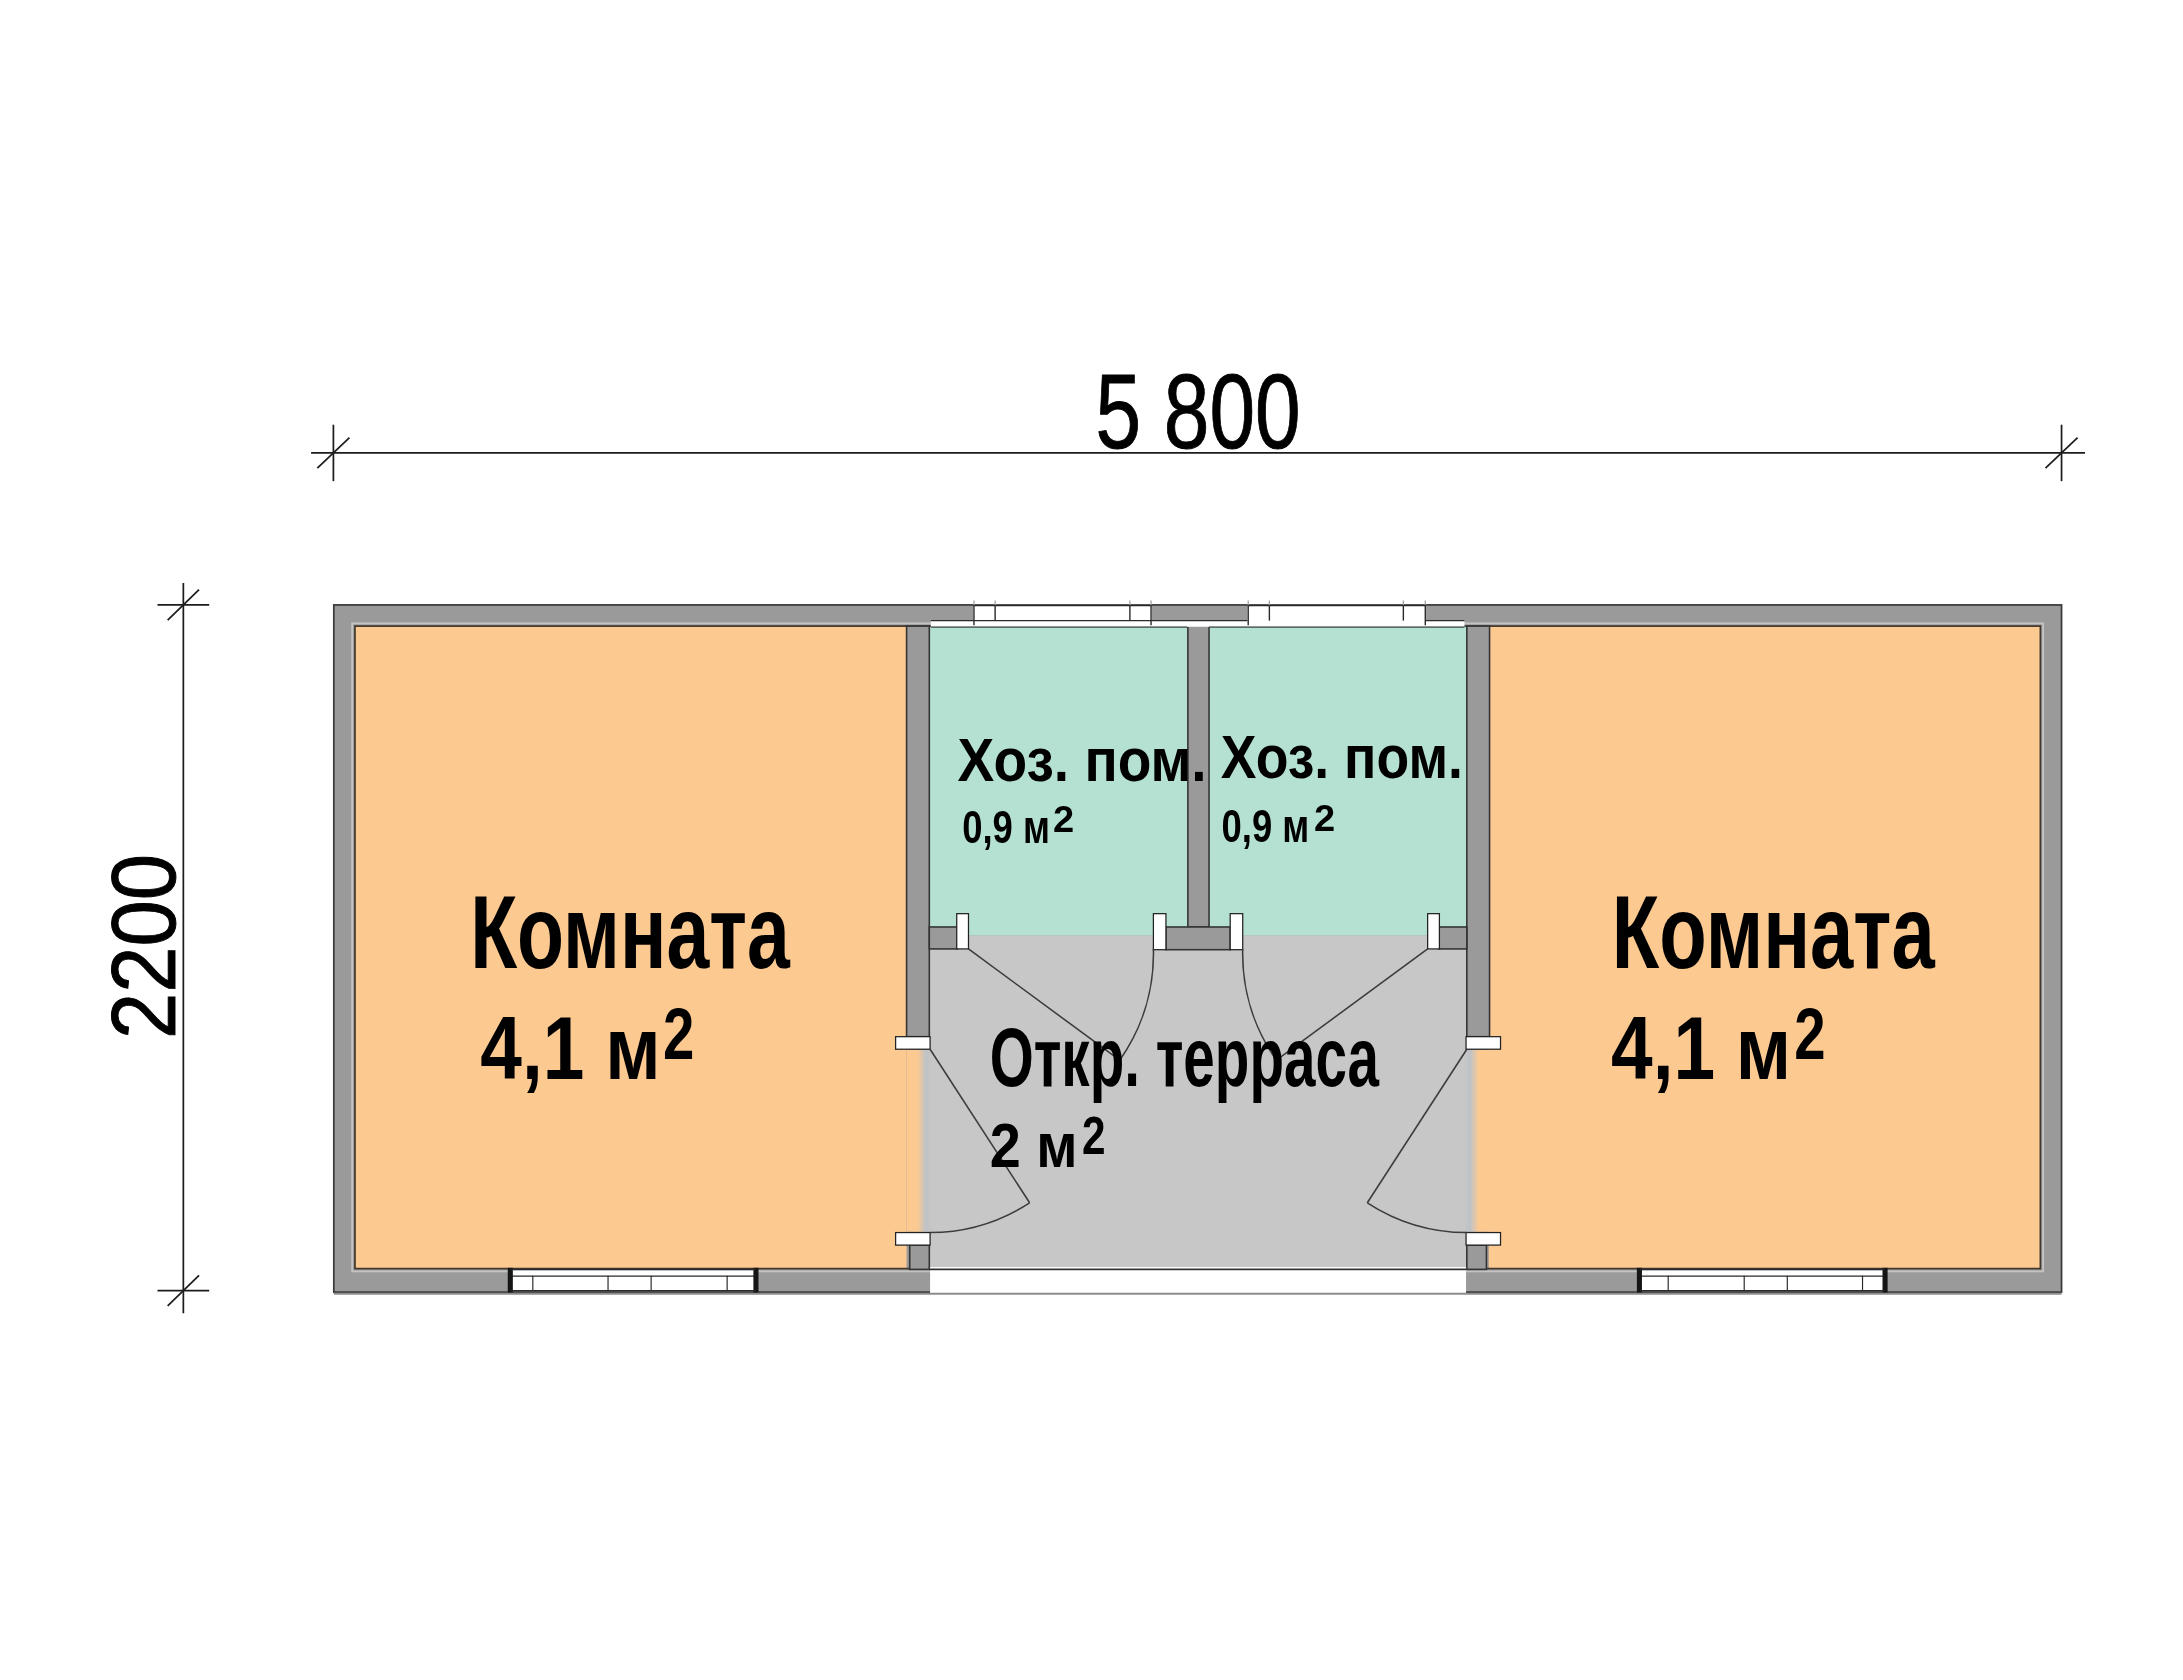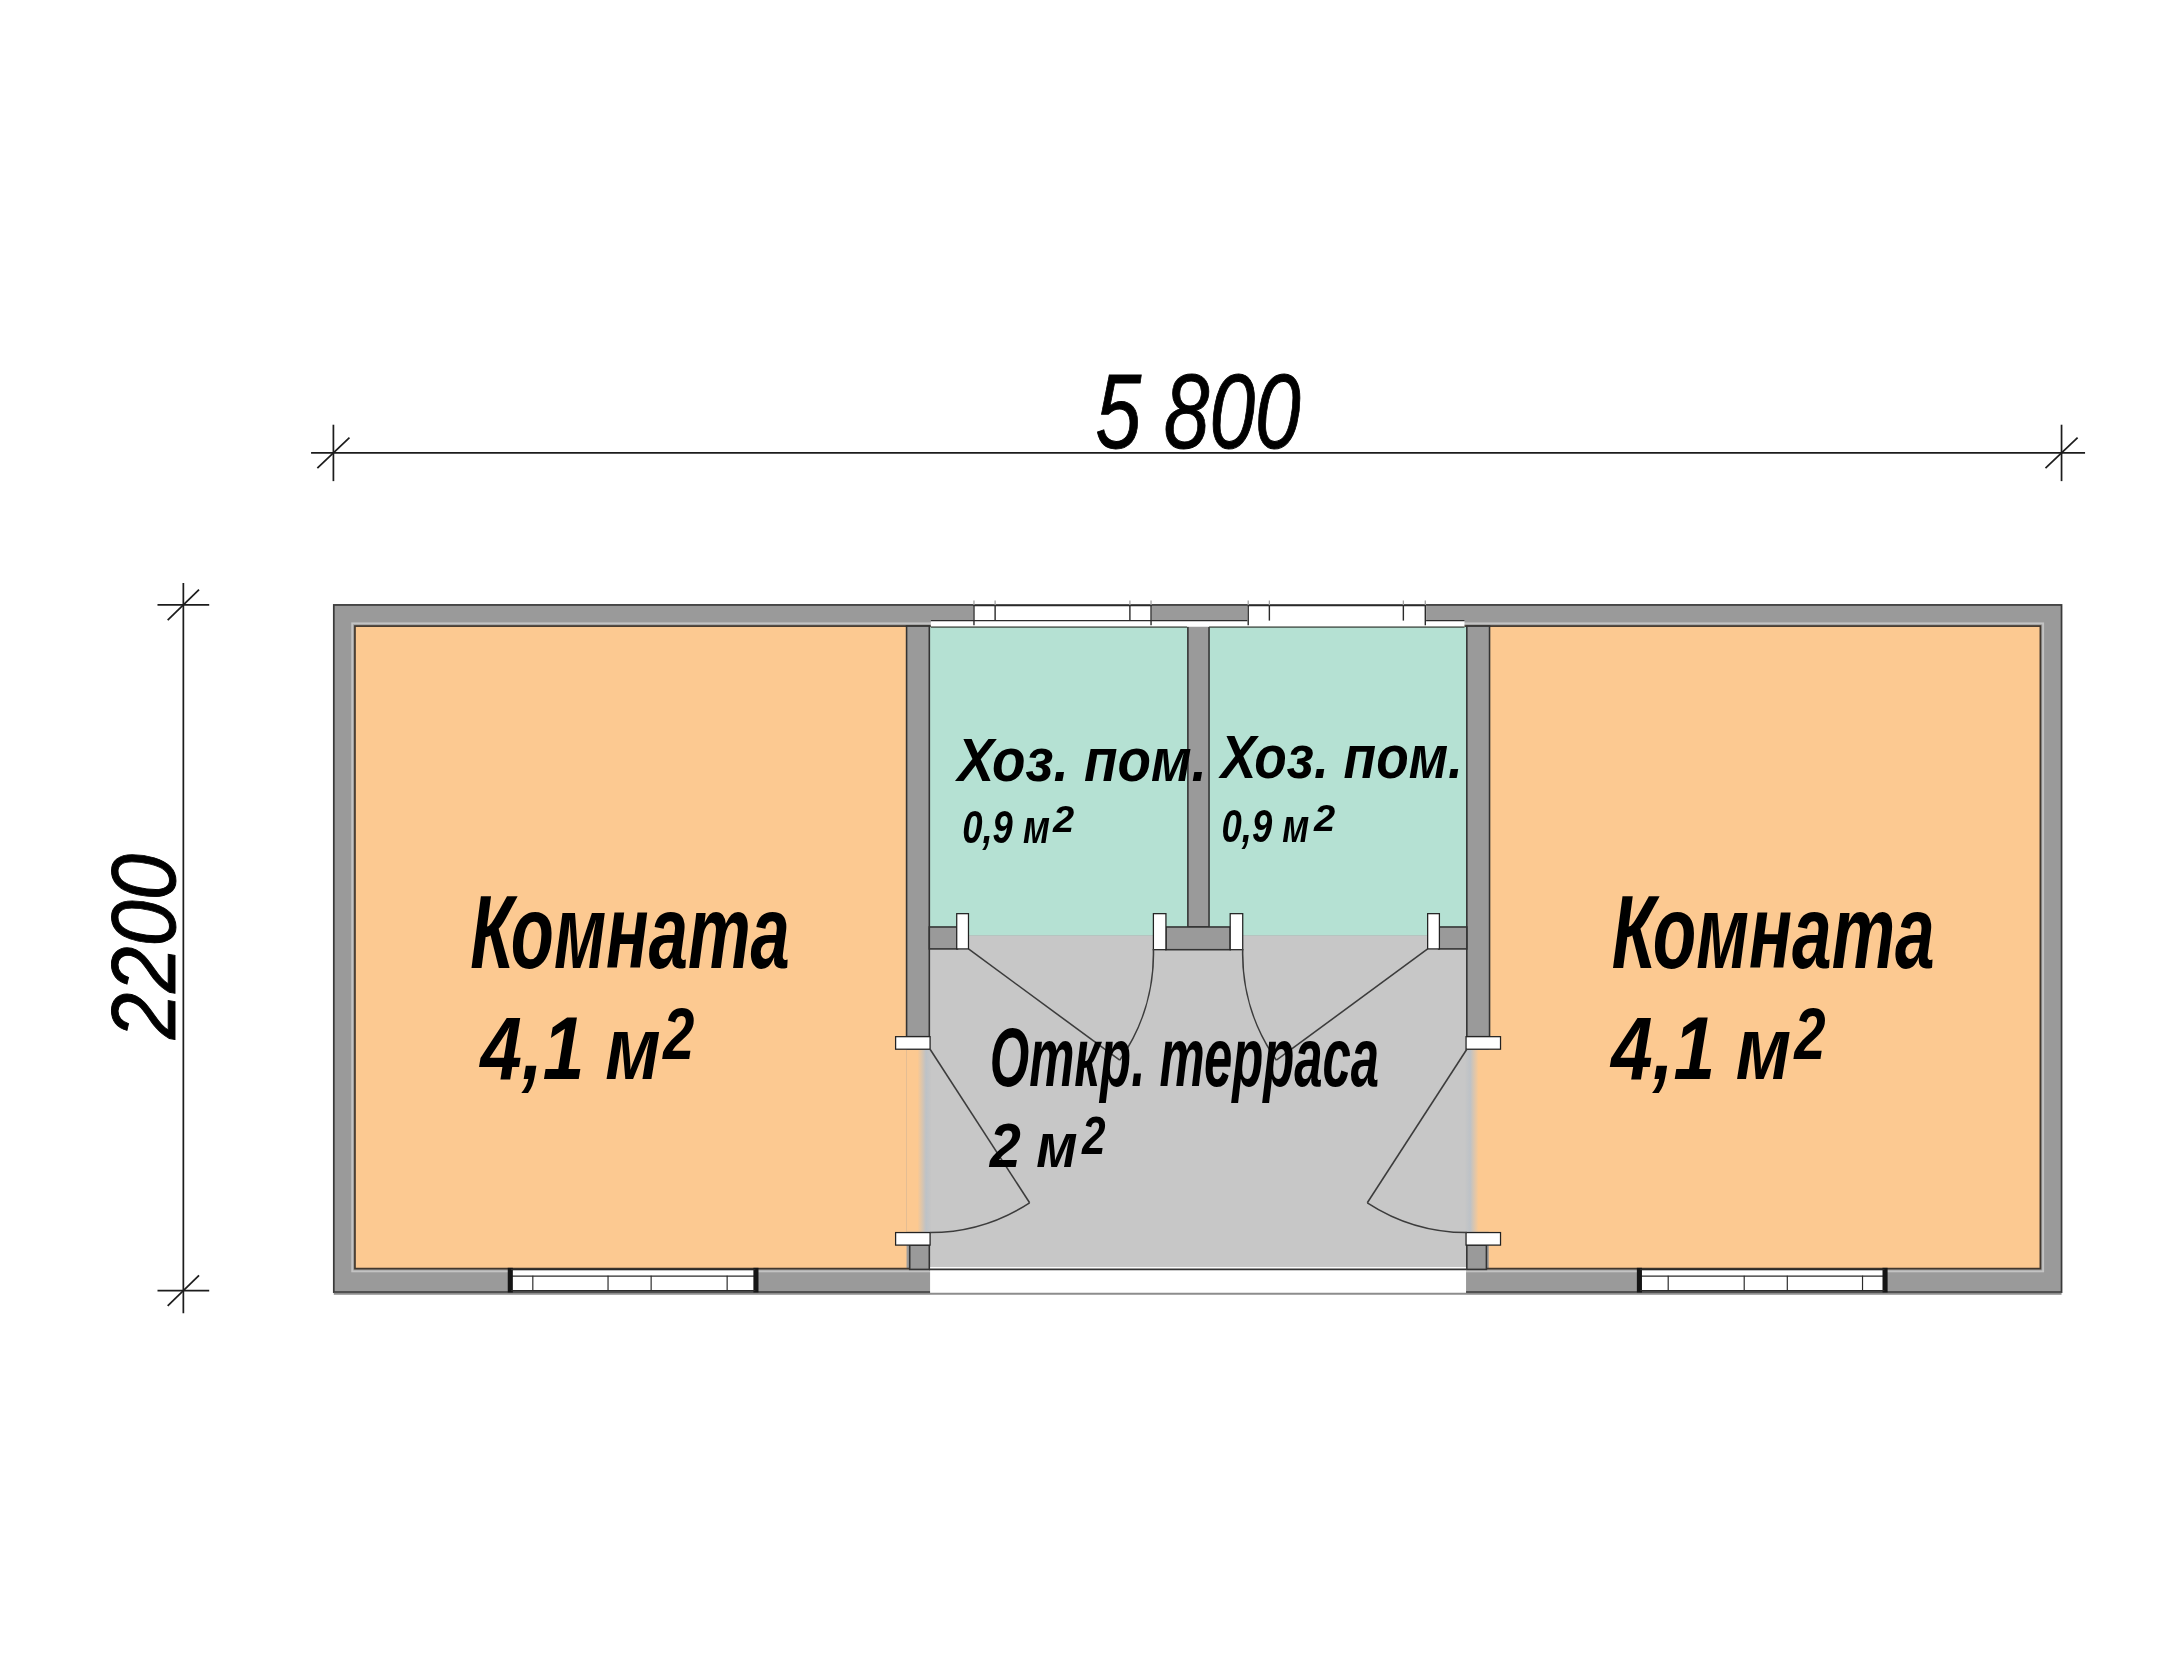--- a/index.html
+++ b/index.html
@@ -1,16 +1,16 @@
 <!DOCTYPE html>
 <html style="font-size:12.5px"><head>
 <meta charset="utf-8">
 <style>
   html,body{margin:0;padding:0;background:#ffffff;}
-  #page{position:relative;width:2183px;height:1680px;background:#ffffff;overflow:hidden;font-style:italic;}
+  #page{position:relative;width:2183px;height:1680px;background:#ffffff;overflow:hidden;}
   svg{display:block;}
   text{font-family:"Liberation Sans", sans-serif;fill:#000000;font-weight:bold;}
 </style>
 </head>
 <body>
 <div id="page">
 <svg width="2183" height="1680" viewBox="0 0 2786 2144">
   <defs>
     <linearGradient id="doorL" x1="0" y1="0" x2="1" y2="0">
       <stop offset="0" stop-color="#fcc991"></stop>

